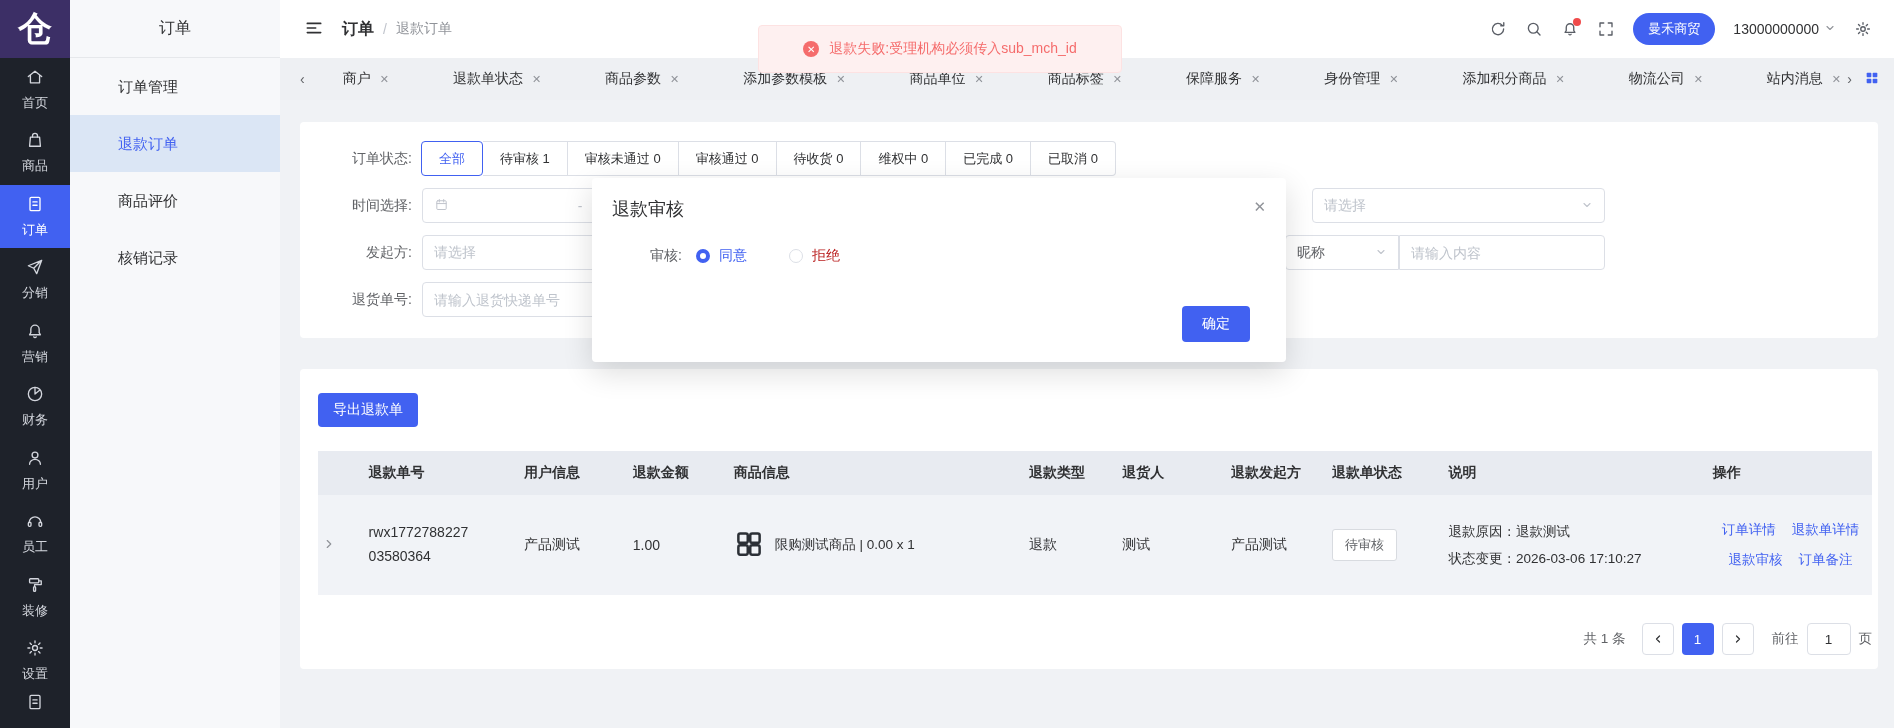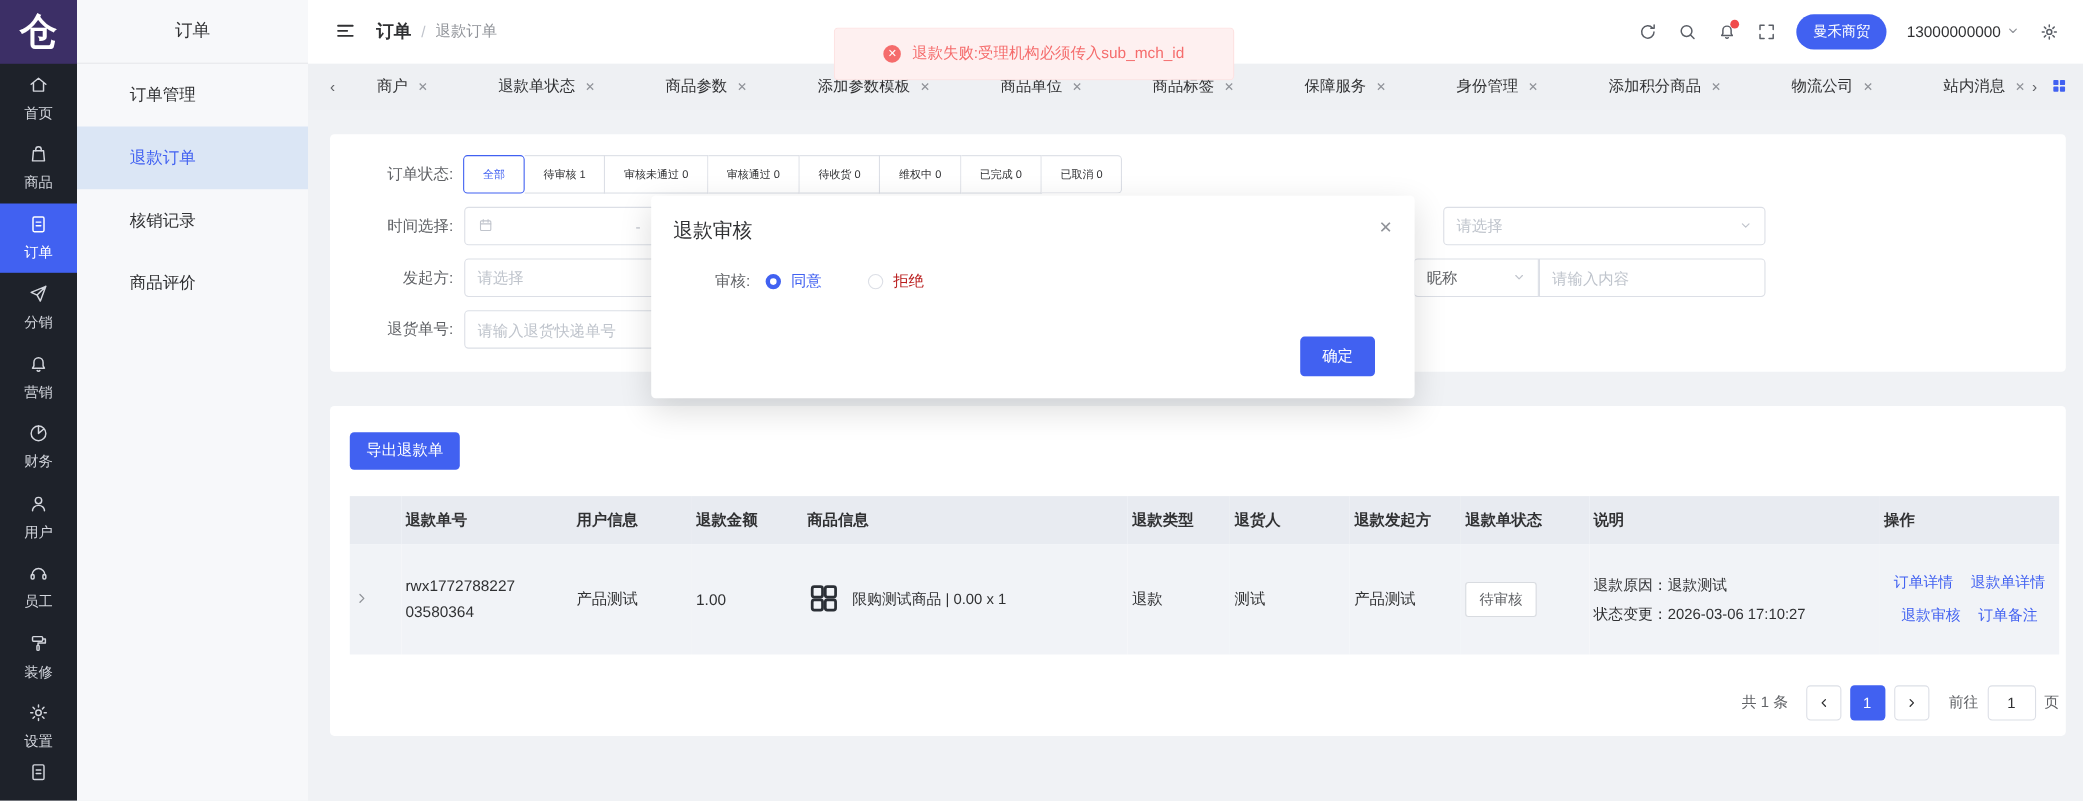--- a/index.html
+++ b/index.html
@@ -45,21 +45,21 @@
   .grid-btn { margin-left:6px; cursor:pointer; }
   .grid-btn svg { width:16px; height:16px; color:#4161f1; }
 
   
   .content { flex:1; padding:22px 16px 0 20px; overflow:hidden; }
   .card { background:#fff; border-radius:4px; }
   .filter-card { padding:19px 0 9px 0; margin-bottom:31px; }
   .frow { display:flex; align-items:center; margin-bottom:12px; padding:0 20px; }
   .flabel { width:92px; text-align:right; color:#606266; margin-right:10px; flex-shrink:0; }
   .seg { display:flex; }
-  .seg .seg-btn { height:35px; padding:0 17px; background:#fff; border:1px solid #dcdfe6; border-left:none; font-size:10px; color:#303133; cursor:pointer; font-family:inherit; }
+  .seg .seg-btn { height:35px; padding:0 17px; background:#fff; border:1px solid #dcdfe6; border-left:none; font-size:13px; color:#303133; cursor:pointer; font-family:inherit; }
   .seg .seg-btn:first-child { border-left:1px solid #dcdfe6; border-radius:4px 0 0 4px; }
   .seg .seg-btn:last-child { border-radius:0 4px 4px 0; }
   .seg .seg-btn.active { border:1px solid #4161f1; border-radius:4px; color:#4161f1; margin-left:-1px; position:relative; }
   .input-box { height:35px; border:1px solid #dcdfe6; border-radius:4px; background:#fff; display:flex; align-items:center; padding:0 11px; color:#bfc4cc; }
   .date-range { width:293px; gap:8px; }
   .date-range svg { width:15px; height:15px; color:#c0c4cc; flex-shrink:0; }
   .date-sep { flex:0 0 auto; margin:0 auto; color:#c0c4cc; }
   .date-half { flex:1; }
   .select-box { justify-content:space-between; cursor:pointer; }
   .select-box svg { width:12px; height:12px; color:#c0c4cc; }
@@ -198,22 +198,22 @@
             <rect x="6" y="4" width="12" height="16" rx="1.5"></rect>
             <path d="M9.5 9.5 h5 M9.5 13.5 h5"></path>
           </svg></span>
     </div>
   </aside>
 
   <aside class="submenu">
     <div class="submenu-title">订单</div>
     <div class="submenu-item">订单管理</div>
     <div class="submenu-item active">退款订单</div>
+    <div class="submenu-item">商品评价</div>
     <div class="submenu-item">核销记录</div>
-    <div class="submenu-item">商品评价</div>
   </aside>
 
   <div class="main">
 
     <header class="topbar">
       <span class="hamburger"><svg viewBox="0 0 24 24" fill="none" stroke="currentColor" stroke-width="2" stroke-linecap="round">
             <path d="M4 6.5 h16 M4 12 h10 M4 17.5 h16"></path>
           </svg></span>
       <span class="crumb-root">订单</span>
       <span class="crumb-sep">/</span>

